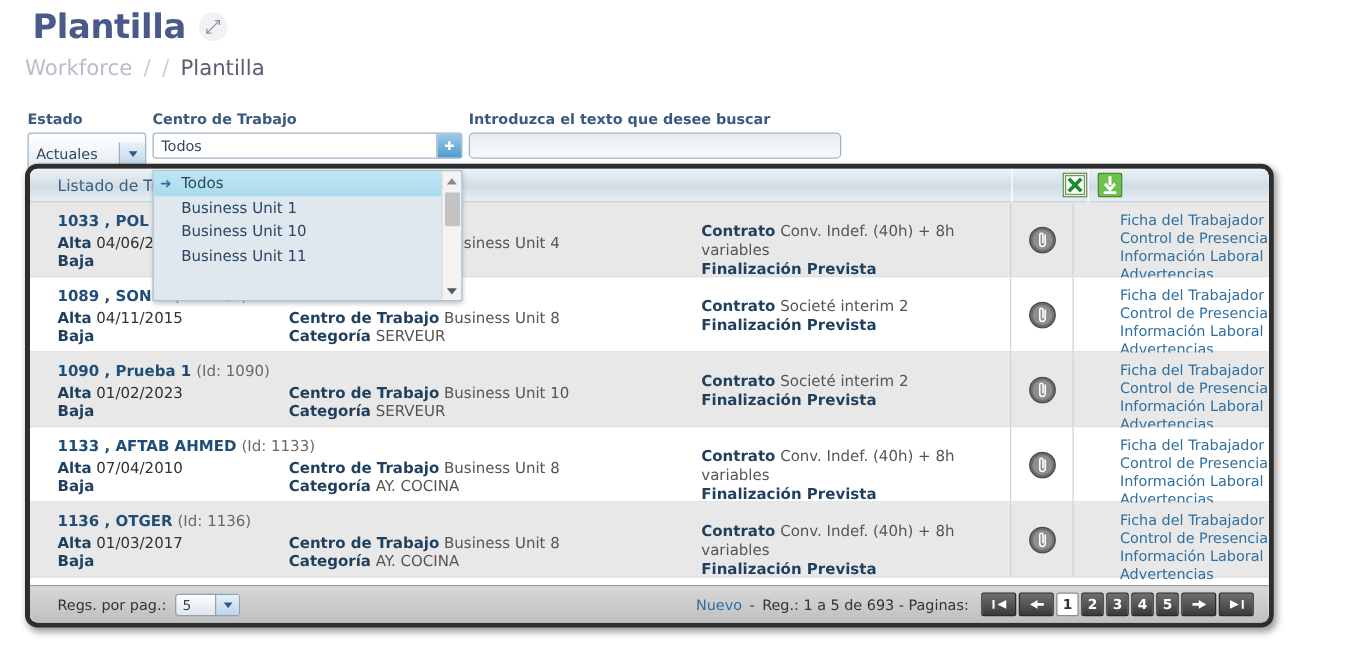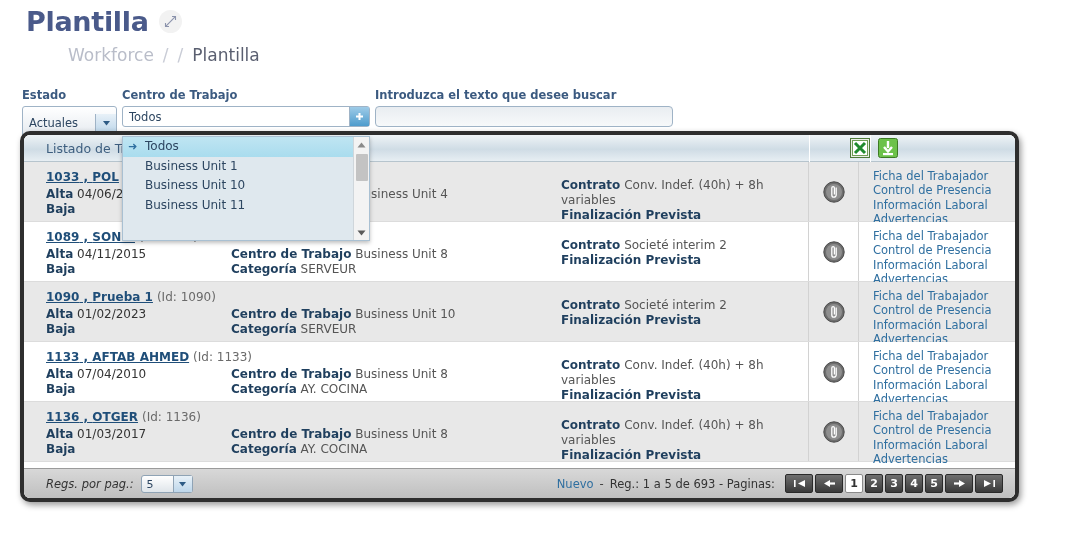--- a/index.html
+++ b/index.html
@@ -22,21 +22,21 @@
     letter-spacing: -0.3px; line-height: 1;
   }
   .expand-btn {
     width: 23px; height: 23px; border-radius: 50%;
     background: #f2f2f2; display: flex; align-items: center; justify-content: center;
   }
   .expand-btn svg { display: block; }
 
   .breadcrumb {
     position: absolute; left: 20px; top: 45px;
-    font-size: 17px; color: #b9bdc9; display: flex; align-items: center; gap: 9px; margin-left: 48px;
+    font-size: 17px; color: #b9bdc9; display: flex; align-items: center; gap: 9px;
   }
   .breadcrumb .crumb-last { color: #5a5f70; }
   .breadcrumb .sep { color: #c9ccd6; }
 
   
   .filters { position: absolute; left: 0; top: 88px; width: 100%; height: 40px; }
   .flabel {
     position: absolute; font-size: 11.5px; font-weight: bold; color: #3b5a80;
     font-family: "DejaVu Sans", "Liberation Sans", sans-serif;
   }
@@ -131,52 +131,52 @@
   .rows { position: relative; }
   .row {
     position: relative; height: 60px; border-bottom: 1px solid #dcdcdc;
     display: flex; align-items: stretch;
   }
   .row.odd { background: #e8e8e8; }
   .row.even { background: #ffffff; }
 
   .cell-emp { position: relative; width: 537px; padding: 8px 0 0 22px; }
   .emp-line1 { font-size: 12px; color: #1f4e79; }
-  .emp-line1 b { font-weight: bold; text-decoration: underline; }
+  .emp-line1 b { font-weight: bold; }
   .emp-id { color: #6a6a6a; font-weight: normal; margin-left: 4px; }
   .emp-grid { margin-top: 3px; position: relative; height: 30px; }
   .emp-col-a { position: absolute; left: 0; top: 0; font-size: 12px; color: #333; }
   .emp-col-b { position: absolute; left: 185px; top: 0; font-size: 12px; color: #555; }
   .emp-col-a div, .emp-col-b div { line-height: 15px; white-space: nowrap; }
   .emp-col-a b, .emp-col-b b { color: #1f3f5e; }
 
   .cell-contract {
     width: 247px; padding-top: 16px; font-size: 12px; color: #555; line-height: 15px;
   }
   .cell-contract b { color: #1f3f5e; }
   .cell-attach {
     width: 50px; display: flex; align-items: center; justify-content: center;
     border-left: 1px solid #d2d2d2;
   }
   .cell-links {
     flex: 1; border-left: 1px solid #d2d2d2; padding: 7px 0 0 14px;
   }
   .cell-links a {
     display: block; font-size: 11.5px; color: #2f6fa0; line-height: 14.4px;
-    text-decoration: none; cursor: pointer;
+    text-decoration: none; cursor: pointer; margin-left: 23px;
   }
 
   .grid-footer {
     position: absolute; left: 0; bottom: 0; width: 100%; height: 30px;
     background: linear-gradient(#d8d8d8, #bfbfbf); border-top: 1px solid #9a9a9a;
   }
   .foot-left {
     position: absolute; left: 22px; top: 6px; display: flex; align-items: center; gap: 7px;
   }
-  .foot-left .lbl { font-size: 11.5px; color: #333; font-style: italic; }
+  .foot-left .lbl { font-size: 11.5px; color: #333; }
   .mini-sel {
     width: 52px; height: 18px; border: 1px solid #8fa3b5; border-radius: 3px;
     background: linear-gradient(#ffffff, #dfe5ea); display: flex; align-items: center;
   }
   .mini-sel .v { font-size: 11px; color: #2d4661; padding-left: 5px; flex: 1; }
   .mini-sel .ab {
     width: 19px; height: 16px; border-left: 1px solid #8fa3b5;
     background: linear-gradient(#e8f1f8, #bdd6ea);
     display: flex; align-items: center; justify-content: center;
   }

